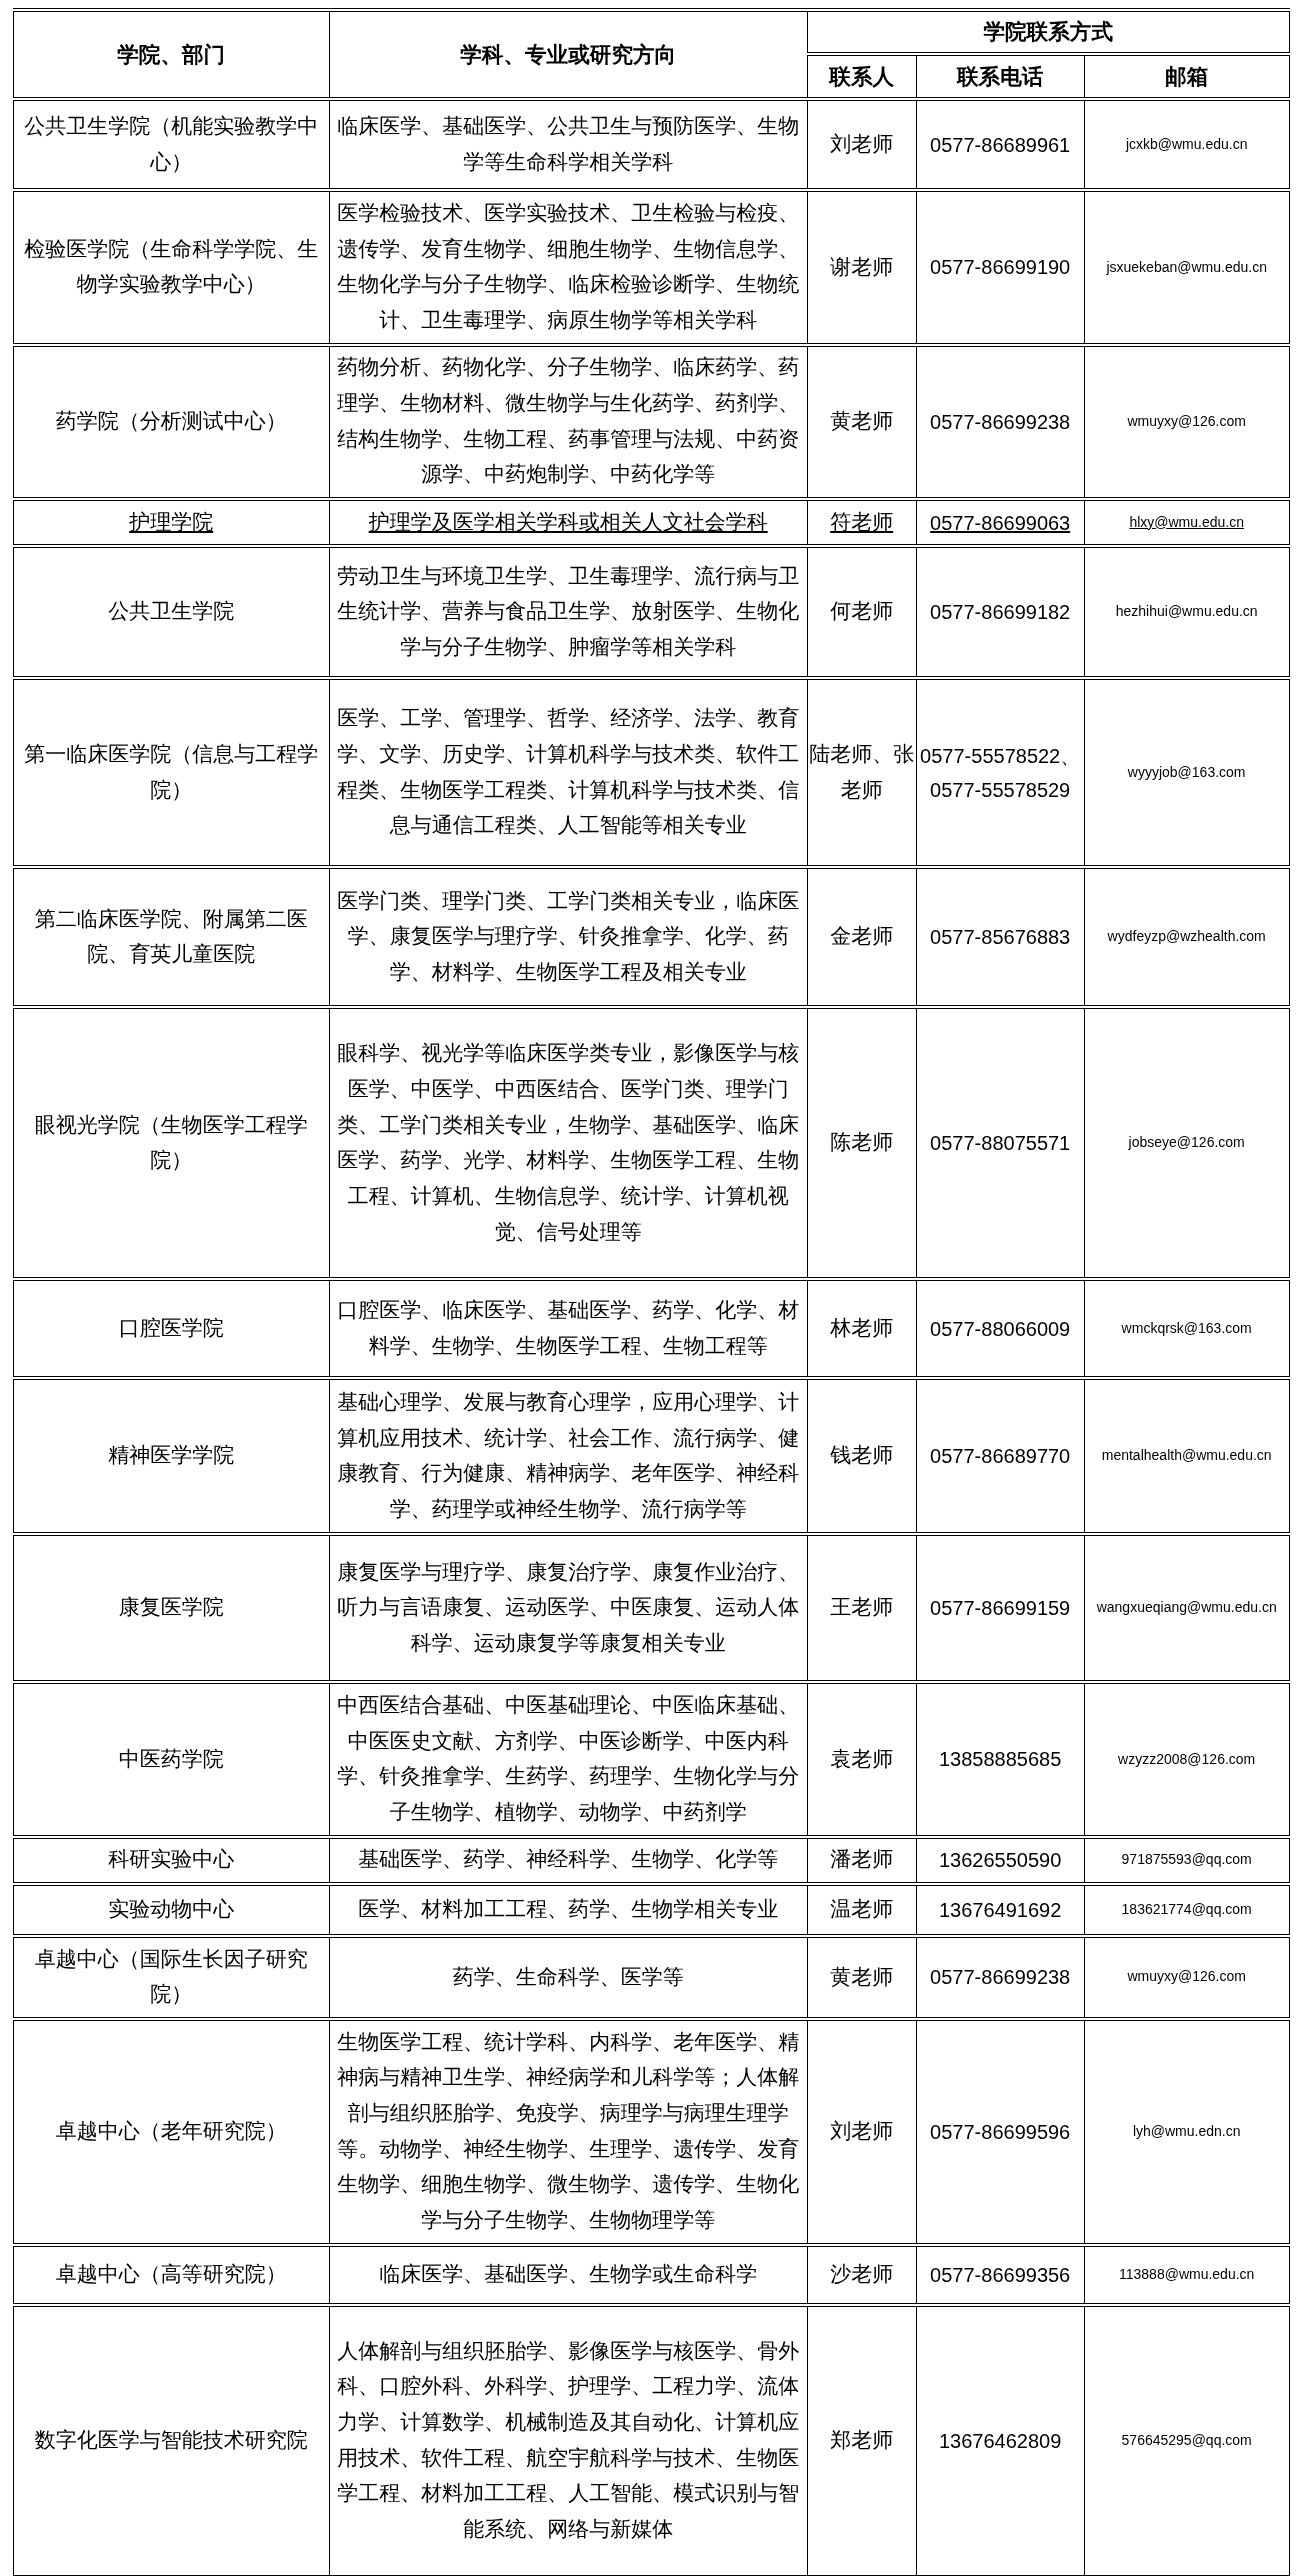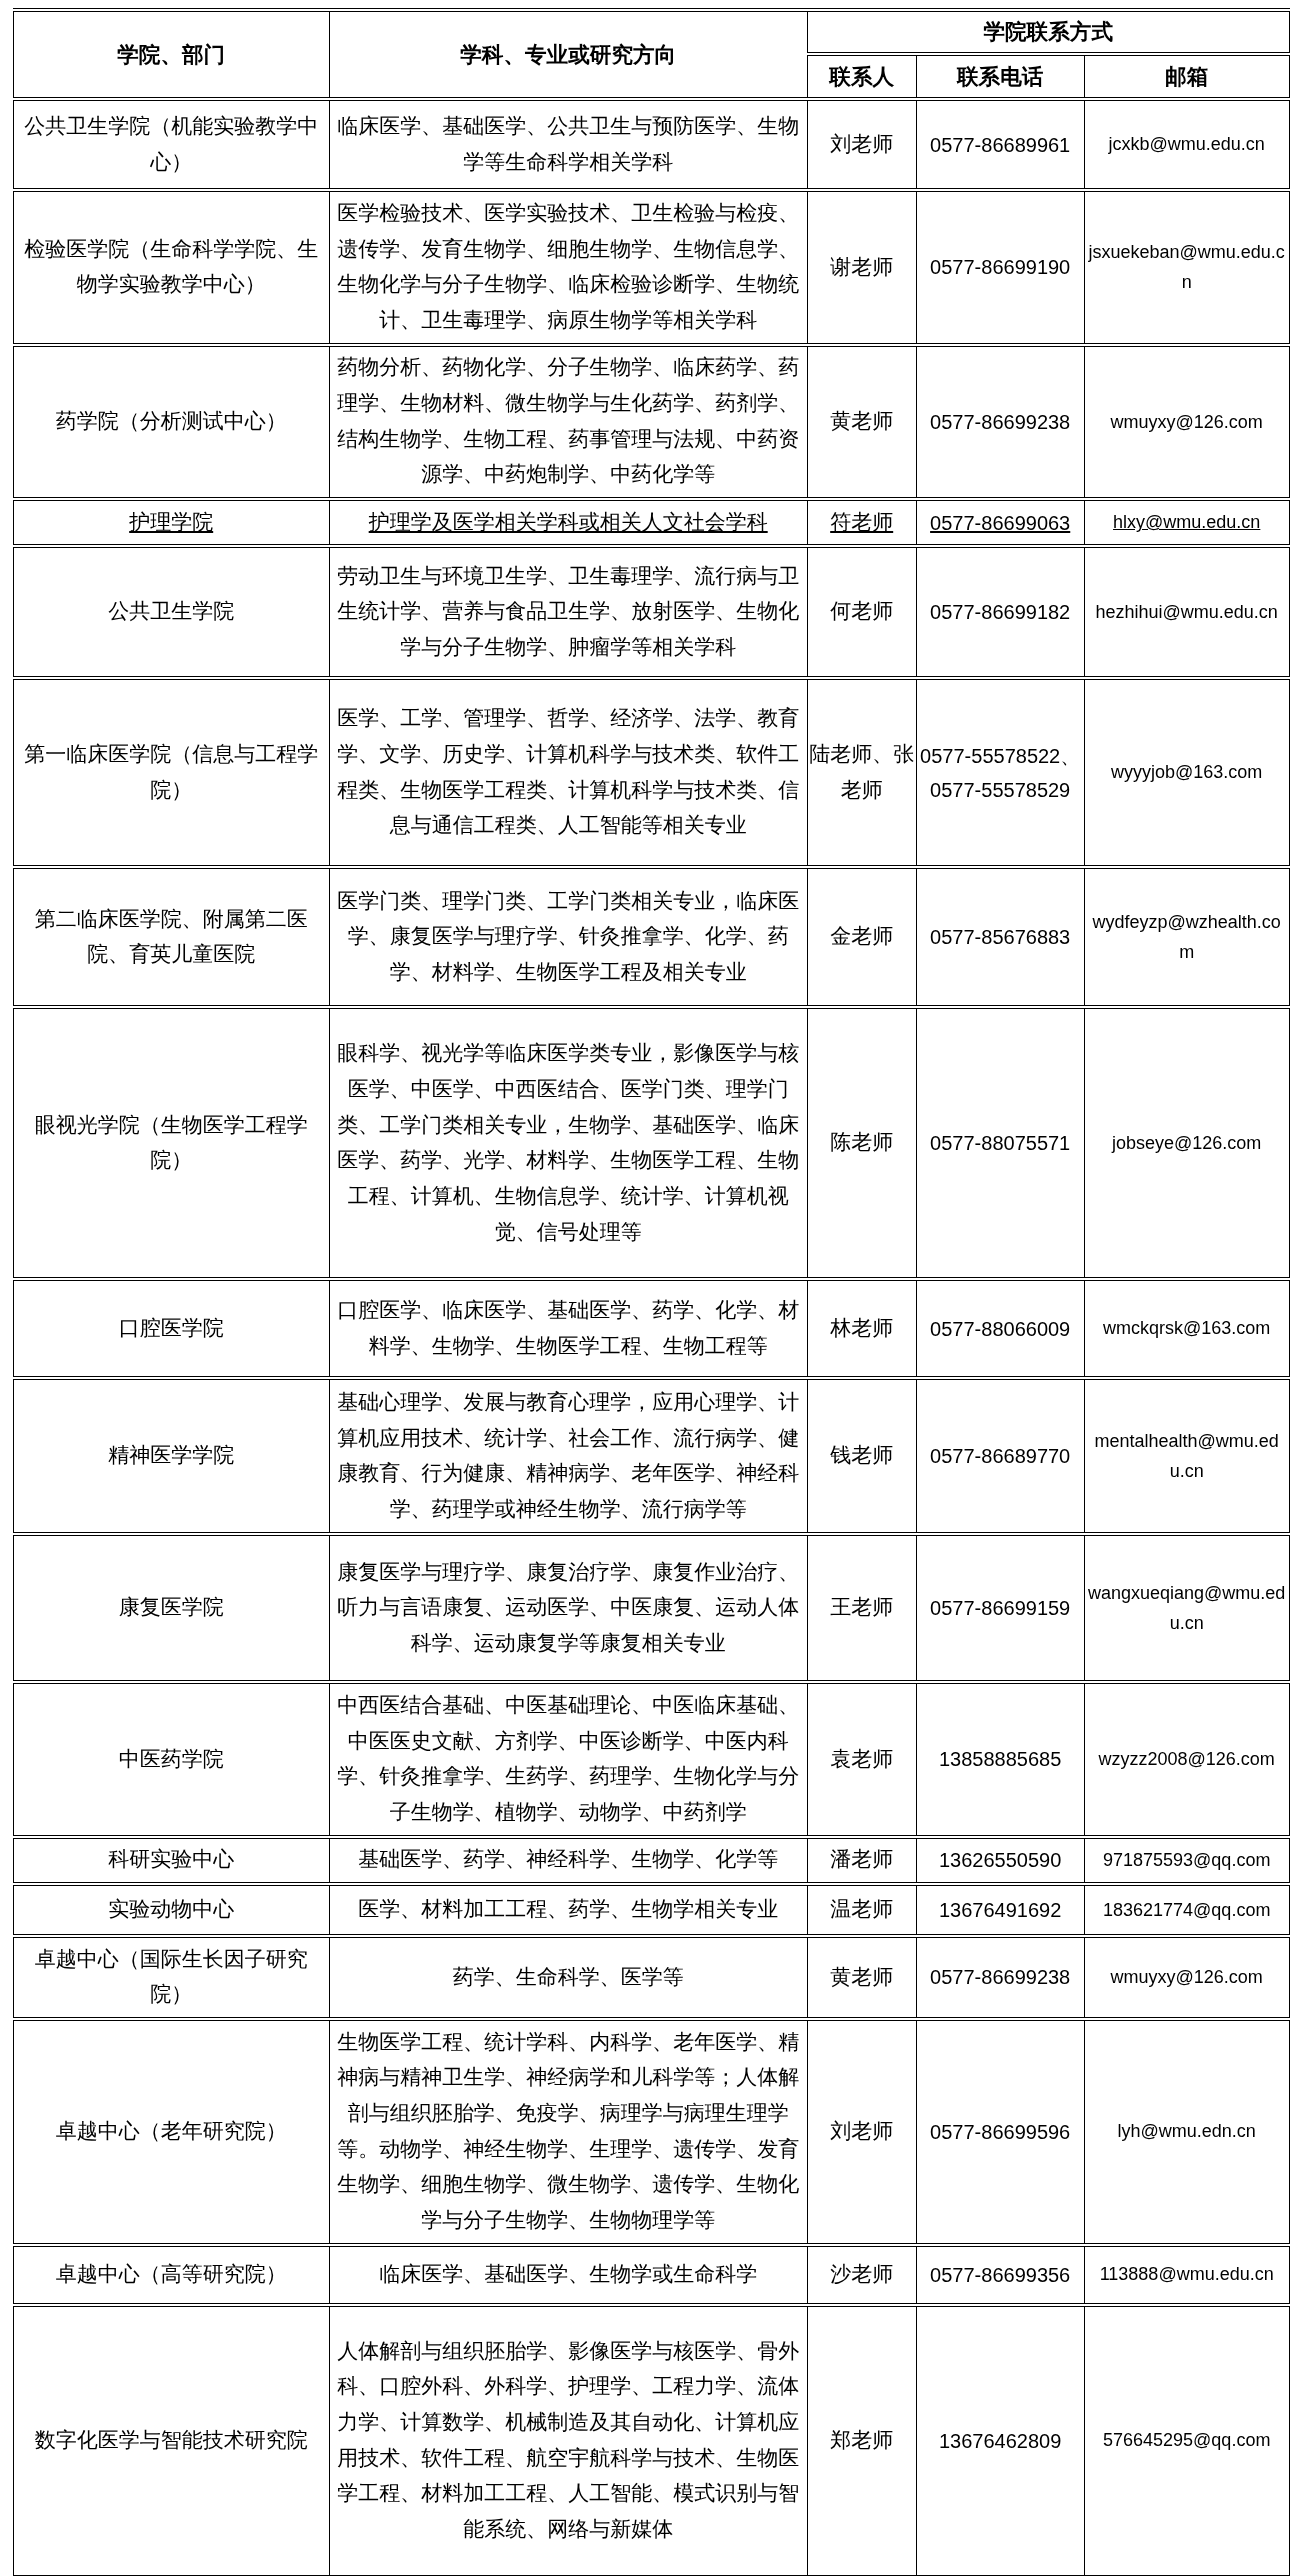--- a/index.html
+++ b/index.html
@@ -25,21 +25,21 @@
   thead tr.sub-row{height:45px;}
   td.c-dept{font-size:21px;}
   td.c-majors{font-size:21px;padding:3.8px 5.1px;}
   td.c-contact{padding:3.8px 1.3px;}
   td.c-phone{
     font-family:"Liberation Sans","DejaVu Sans",sans-serif;
     font-size:20px;padding:3.8px 2.5px;
   }
   td.c-email{
     font-family:"Liberation Sans","DejaVu Sans",sans-serif;
-    font-size:18px;padding:3.8px 2.5px;
+    font-size:14px;padding:3.8px 2.5px;
   }
   
   tbody tr:nth-child(1){height:91px;}
   tbody tr:nth-child(2){height:123px;}
   tbody tr:nth-child(3){height:148px;}
   tbody tr:nth-child(4){height:36px;text-decoration:underline;}
   tbody tr:nth-child(5){height:132px;}
   tbody tr:nth-child(6){height:189px;}
   tbody tr:nth-child(7){height:140px;}
   tbody tr:nth-child(8){height:272px;}

